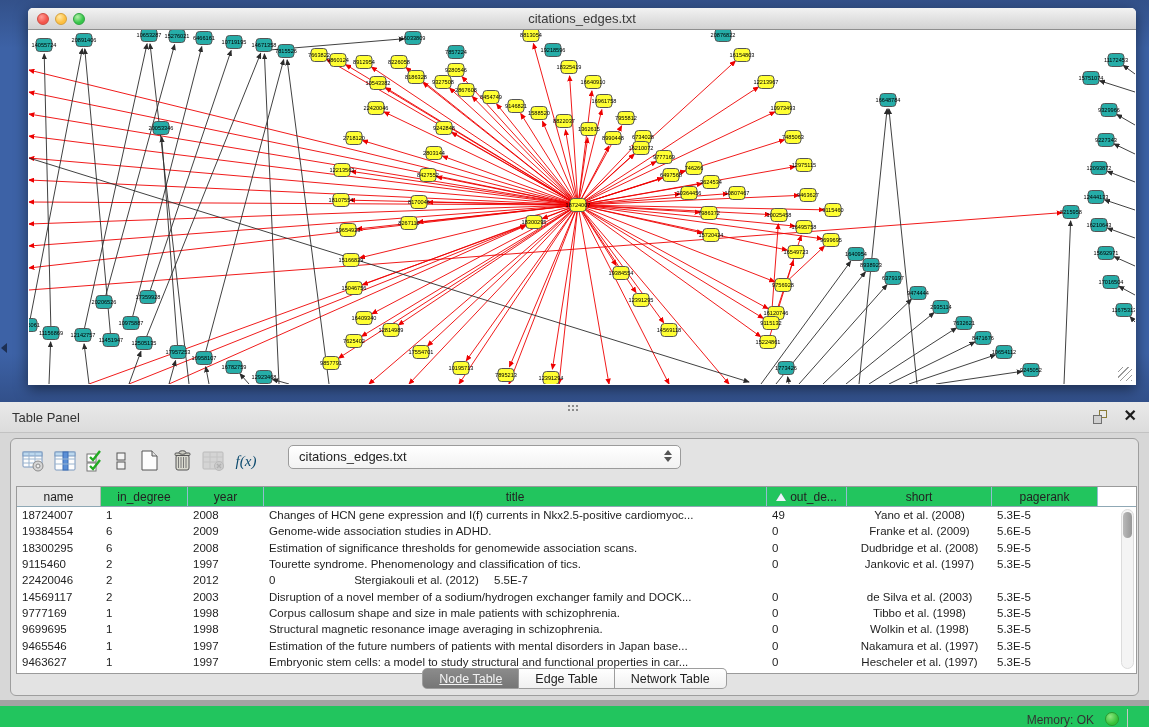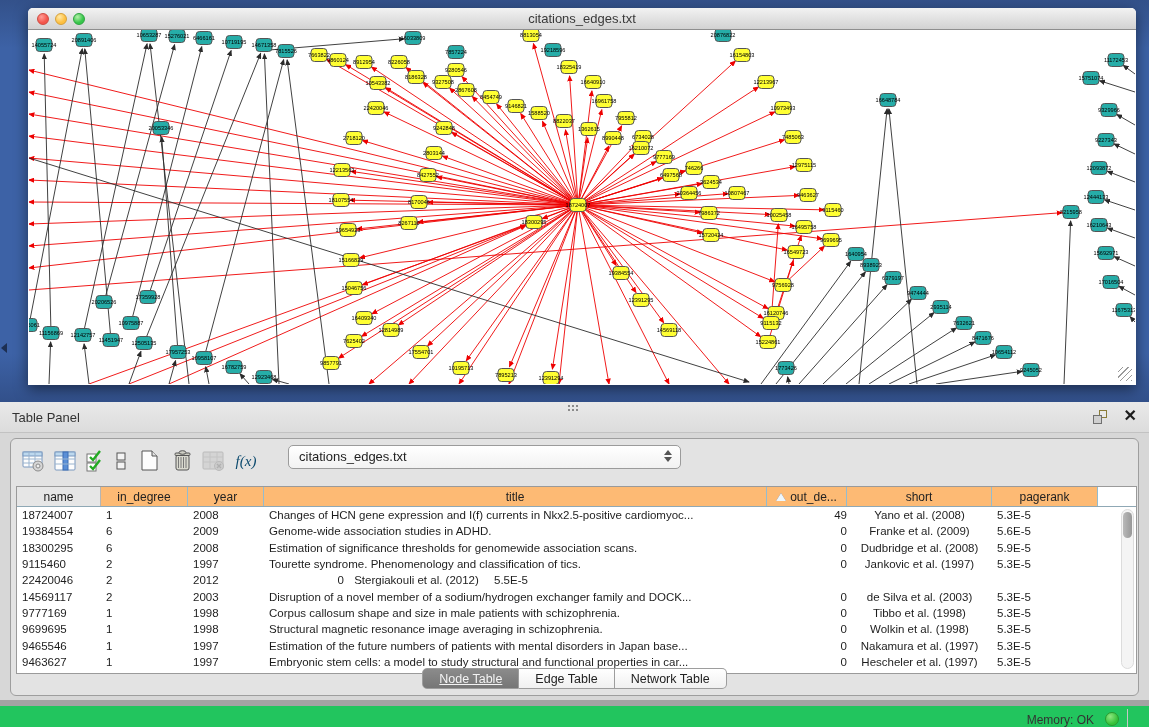--- a/index.html
+++ b/index.html
@@ -44,28 +44,28 @@
   .tb-btn svg{display:block;}
   .fx{font-family:"Liberation Serif",serif;font-style:italic;font-size:15px;color:#0c4a6e;}
   .combo{position:absolute;left:277px;top:6px;width:393px;height:24px;background:linear-gradient(180deg,#ffffff,#f2f2f2);
     border:1px solid #9b9b9b;border-radius:5px;font-size:13px;color:#222;line-height:22px;padding-left:10px;}
   .combo .steppers{position:absolute;right:8px;top:4px;display:flex;flex-direction:column;gap:2px;}
   .combo .up{width:0;height:0;border-left:4px solid transparent;border-right:4px solid transparent;border-bottom:5px solid #555;}
   .combo .down{width:0;height:0;border-left:4px solid transparent;border-right:4px solid transparent;border-top:5px solid #555;}
 
   .tablewrap{position:absolute;left:5px;top:47px;width:1121px;height:188px;background:#fff;border:1px solid #9a9a9a;}
   .thead{display:flex;height:20px;border-bottom:1px solid #8fa8b5;}
-  .th{background:#fdba74;border-right:1px solid #93bcd0;font-size:12px;color:#222;
+  .th{background:#22c55e;border-right:1px solid #93bcd0;font-size:12px;color:#222;
      display:flex;align-items:center;justify-content:center;overflow:hidden;white-space:nowrap;}
   .th.gray{background:#e6e6e6;border-right:1px solid #b5b5b5;}
   .sort-tri{width:0;height:0;border-left:5px solid transparent;border-right:5px solid transparent;
      border-bottom:8px solid #eef7fc;margin-right:4px;position:relative;filter:drop-shadow(0 0 .5px #557);}
   .trow{display:flex;height:16.3px;font-size:11.5px;color:#1d1d1d;align-items:center;}
   .td{padding-left:5px;overflow:hidden;white-space:nowrap;}
-  .c0{width:84px;}.c1{width:87px;}.c2{width:76px;}.c3{width:503px;}.c4{width:80px;text-align:right;}.c5{width:145px;text-align:center;padding-left:0;}.c6{width:106px;}
+  .c0{width:84px;}.c1{width:87px;}.c2{width:76px;}.c3{width:503px;}.c4{width:80px;}.c5{width:145px;text-align:center;padding-left:0;}.c6{width:106px;}
   .vscroll{position:absolute;right:2px;top:22px;width:13px;height:160px;background:#f4f4f4;border:1px solid #dcdcdc;border-radius:7px;}
   .vthumb{position:absolute;left:1px;top:2px;width:9px;height:26px;border-radius:5px;
      background:linear-gradient(90deg,#b9b9b9,#989898);}
 
   .tabbar{position:absolute;left:0;right:0;bottom:6px;display:flex;justify-content:center;}
   .seg{height:21px;line-height:21px;font-size:12.5px;padding:0 16px;background:linear-gradient(180deg,#ffffff,#f0f0f0);
      border:1px solid #9d9d9d;border-left:none;color:#222;}
   .seg.first{border-left:1px solid #9d9d9d;border-radius:5px 0 0 5px;text-decoration:underline;}
   .seg.last{border-radius:0 5px 5px 0;}
   .seg.sel{background:linear-gradient(180deg,#8b8b8b,#767676);color:#f3f3f3;}
@@ -868,21 +868,21 @@
               <div class="td c4">0</div>
               <div class="td c5">Jankovic et al. (1997)</div>
               <div class="td c6">5.3E-5</div>
             </div>
             <div class="trow">
               <div class="td c0">22420046</div>
               <div class="td c1">2</div>
               <div class="td c2">2012</div>
               <div class="td c4">0</div>
               <div class="td c5">Stergiakouli et al. (2012)</div>
-              <div class="td c6">5.5E-5</div>
+              <div class="td c6">5.5E-7</div>
             </div>
             <div class="trow">
               <div class="td c0">14569117</div>
               <div class="td c1">2</div>
               <div class="td c2">2003</div>
               <div class="td c3">Disruption of a novel member of a sodium/hydrogen exchanger family and DOCK...</div>
               <div class="td c4">0</div>
               <div class="td c5">de Silva et al. (2003)</div>
               <div class="td c6">5.3E-5</div>
             </div>

